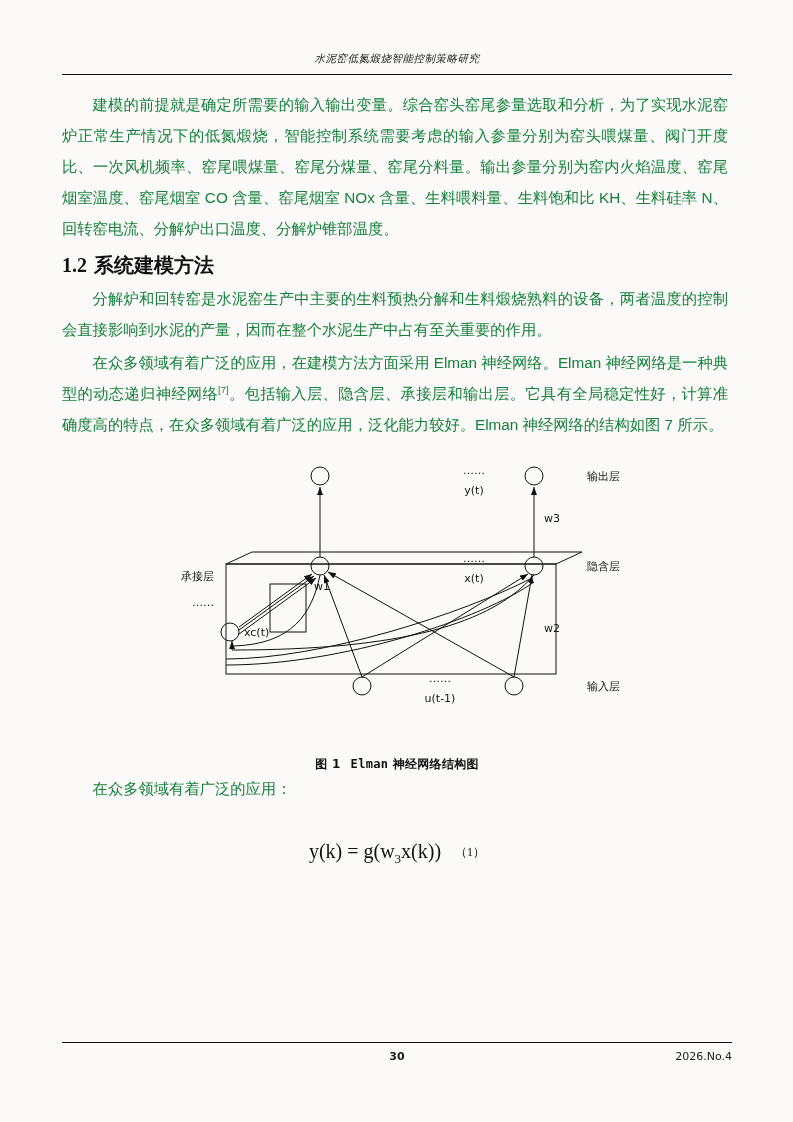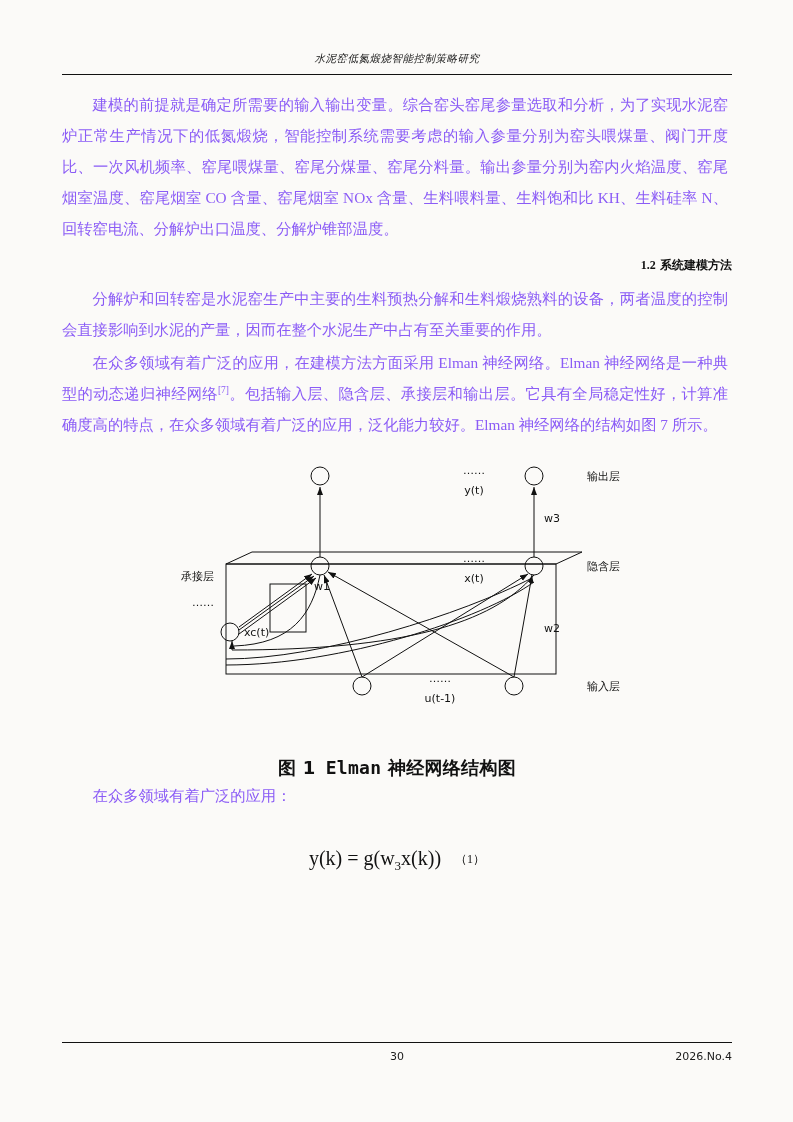--- a/index.html
+++ b/index.html
@@ -36,57 +36,56 @@
   }
   .rule-top {
     border-top: 1.6px solid #111;
     margin-top: 2px;
     margin-bottom: 14px;
   }
   
   .para {
     font-size: 15.3px;
     line-height: 31px;
-    color: #8b5cf6;
+    color: #15803d;
     text-align: justify;
     text-justify: inter-ideograph;
     margin: 0 4px 2px 0;
-    font-family: Liberation Serif, serif;
+    font-family: Liberation Sans, sans-serif;
   }
   .para.indent {
     text-indent: 2em;
   }
   .heading {
-    font-size: 12px;
+    font-size: 20px;
     line-height: 31px;
     font-weight: bold;
     color: #111;
     margin: 6px 0 2px 0;
     font-family: "DejaVu Sans", sans-serif;
-    text-align: right;
   }
   .heading .num {
     font-family: "Liberation Serif", serif;
     font-weight: bold;
   }
   sup {
     font-size: 9.5px;
     vertical-align: super;
     line-height: 0;
   }
   
   .figure-wrap {
     position: relative;
     width: 670px;
     height: 300px;
     margin-top: 14px;
   }
   .figure-caption {
     text-align: center;
-    font-size: 18px;
+    font-size: 12px;
     font-weight: bold;
     font-family: "DejaVu Sans", sans-serif;
     color: #111;
     margin-top: 2px;
     letter-spacing: 0.3px;
   }
   .figure-caption .cap-label { margin-right: 10px; }
   .fig-mono { font-family: "DejaVu Sans Mono", monospace; font-weight: bold; }
   
   .formula {
@@ -119,20 +118,21 @@
     width: 670px;
     font-family: "DejaVu Sans", sans-serif;
     font-size: 11px;
     color: #1a1a1a;
   }
   .footer .page-no {
     position: absolute;
     left: 50%;
     transform: translateX(-50%);
     top: 0;
+    font-weight: bold;
   }
   .footer .issue {
     position: absolute;
     right: 0;
     top: 0;
   }
   
   svg text {
     font-family: "DejaVu Sans", sans-serif;
     fill: #111;

